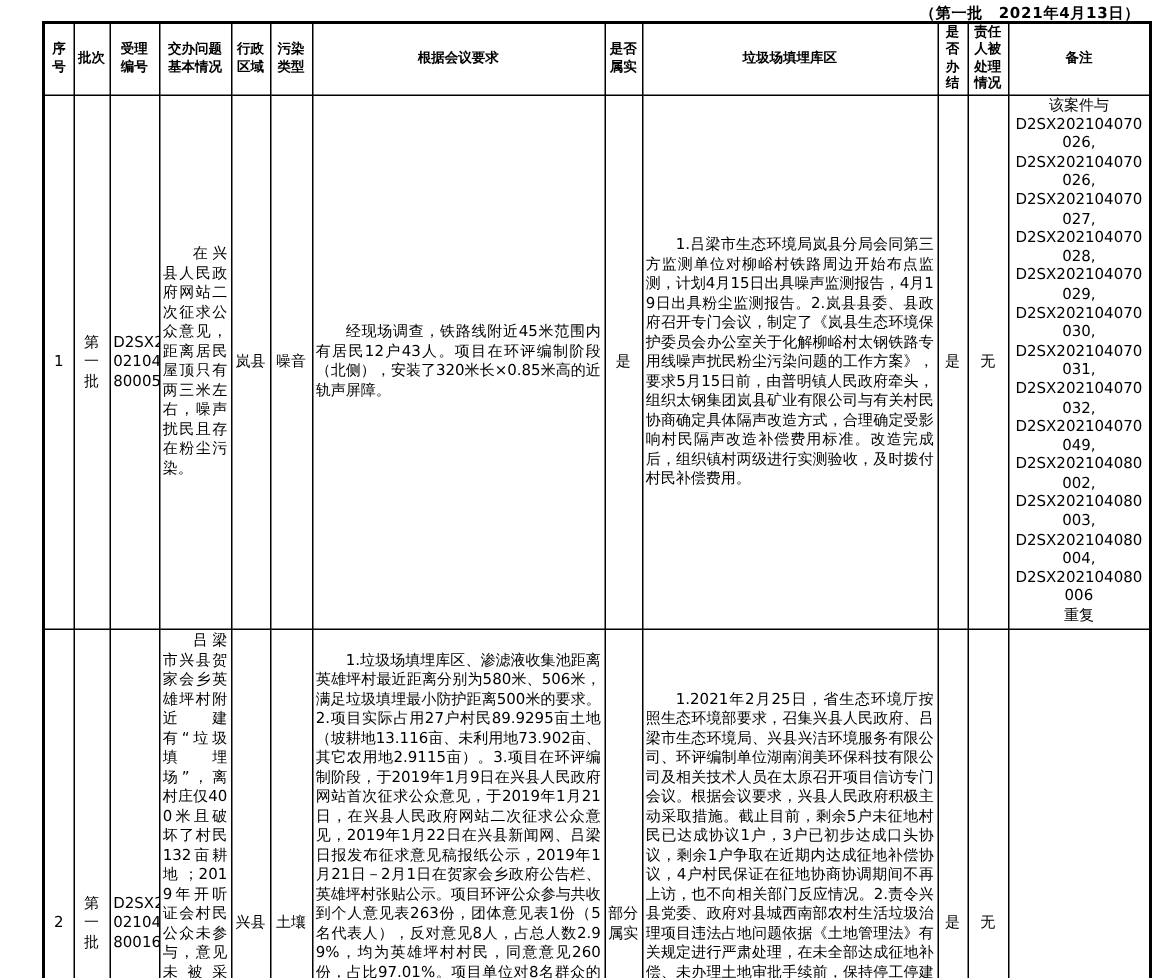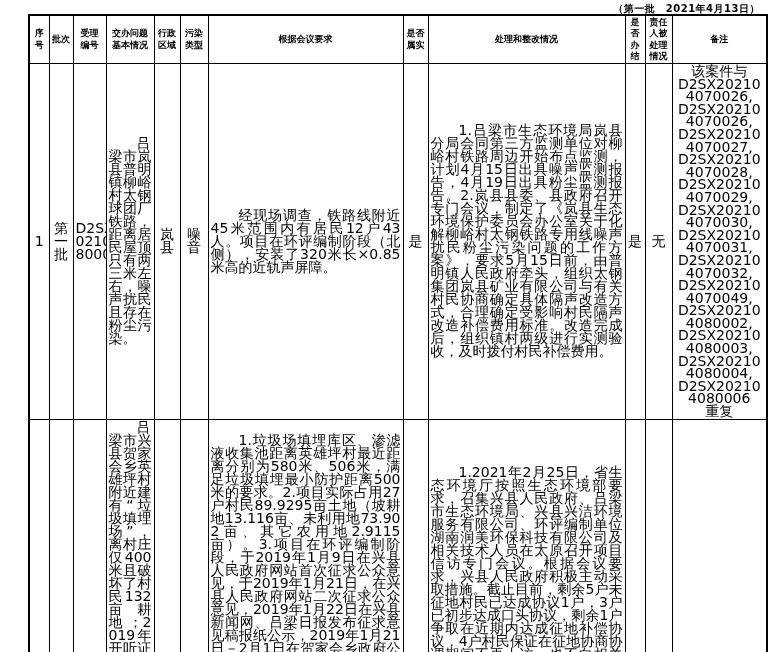--- a/index.html
+++ b/index.html
@@ -19,21 +19,21 @@
     border:2px solid #000;
   }
   .case-table th,.case-table td{
     border:1px solid #000;box-sizing:border-box;overflow:hidden;
   }
   .case-table th{
     font-size:9px;font-weight:bold;vertical-align:middle;
     white-space:pre-line;line-height:1.25;padding:1px;
   }
   .case-table td{
-    font-size:14px;vertical-align:middle;padding:1px 2px;line-height:13px;
+    font-size:10px;vertical-align:middle;padding:1px 2px;line-height:13px;
   }
   td.center{text-align:center;}
   td.para{text-align:justify;text-indent:2em;word-break:break-all;}
   td.pre{white-space:pre-line;text-align:right;}
   td.remark{white-space:pre-line;text-align:center;line-height:12.6px;word-break:break-all;}
   tr.h-header{height:26px;}
   tr.h-r1{height:178px;}
   tr.h-r2{height:296px;}
 </style>
 </head>
@@ -64,36 +64,36 @@
 编号</th>
       <th>交办问题
 基本情况</th>
       <th>行政
 区域</th>
       <th>污染
 类型</th>
       <th>根据会议要求</th>
       <th>是否
 属实</th>
-      <th>处理和整改情况</th>
+      <th>垃圾场填埋库区</th>
       <th>是否
 办结</th>
       <th>责任人被
 处理情况</th>
       <th>备注</th>
     </tr>
   </thead>
   <tbody>
     <tr class="h-r1">
       <td class="center">1</td>
       <td class="center">第一批</td>
       <td class="pre">D2SX2
 021040
 80005</td>
-      <td class="para">吕梁市岚县普明镇柳峪村太钢球团厂铁路，距离居民屋顶只有两三米左右，噪声扰民且存在粉尘污染。</td>
+      <td class="para">在兴县人民政府网站二次征求公众意见，距离居民屋顶只有两三米左右，噪声扰民且存在粉尘污染。</td>
       <td class="center">岚县</td>
       <td class="center">噪音</td>
       <td class="para">经现场调查，铁路线附近45米范围内有居民12户43人。项目在环评编制阶段（北侧），安装了320米长×0.85米高的近轨声屏障。</td>
       <td class="center">是</td>
       <td class="para">1.吕梁市生态环境局岚县分局会同第三方监测单位对柳峪村铁路周边开始布点监测，计划4月15日出具噪声监测报告，4月19日出具粉尘监测报告。2.岚县县委、县政府召开专门会议，制定了《岚县生态环境保护委员会办公室关于化解柳峪村太钢铁路专用线噪声扰民粉尘污染问题的工作方案》，要求5月15日前，由普明镇人民政府牵头，组织太钢集团岚县矿业有限公司与有关村民协商确定具体隔声改造方式，合理确定受影响村民隔声改造补偿费用标准。改造完成后，组织镇村两级进行实测验收，及时拨付村民补偿费用。</td>
       <td class="center">是</td>
       <td class="center">无</td>
       <td class="remark">该案件与
 D2SX202104070026,
 D2SX202104070026,

